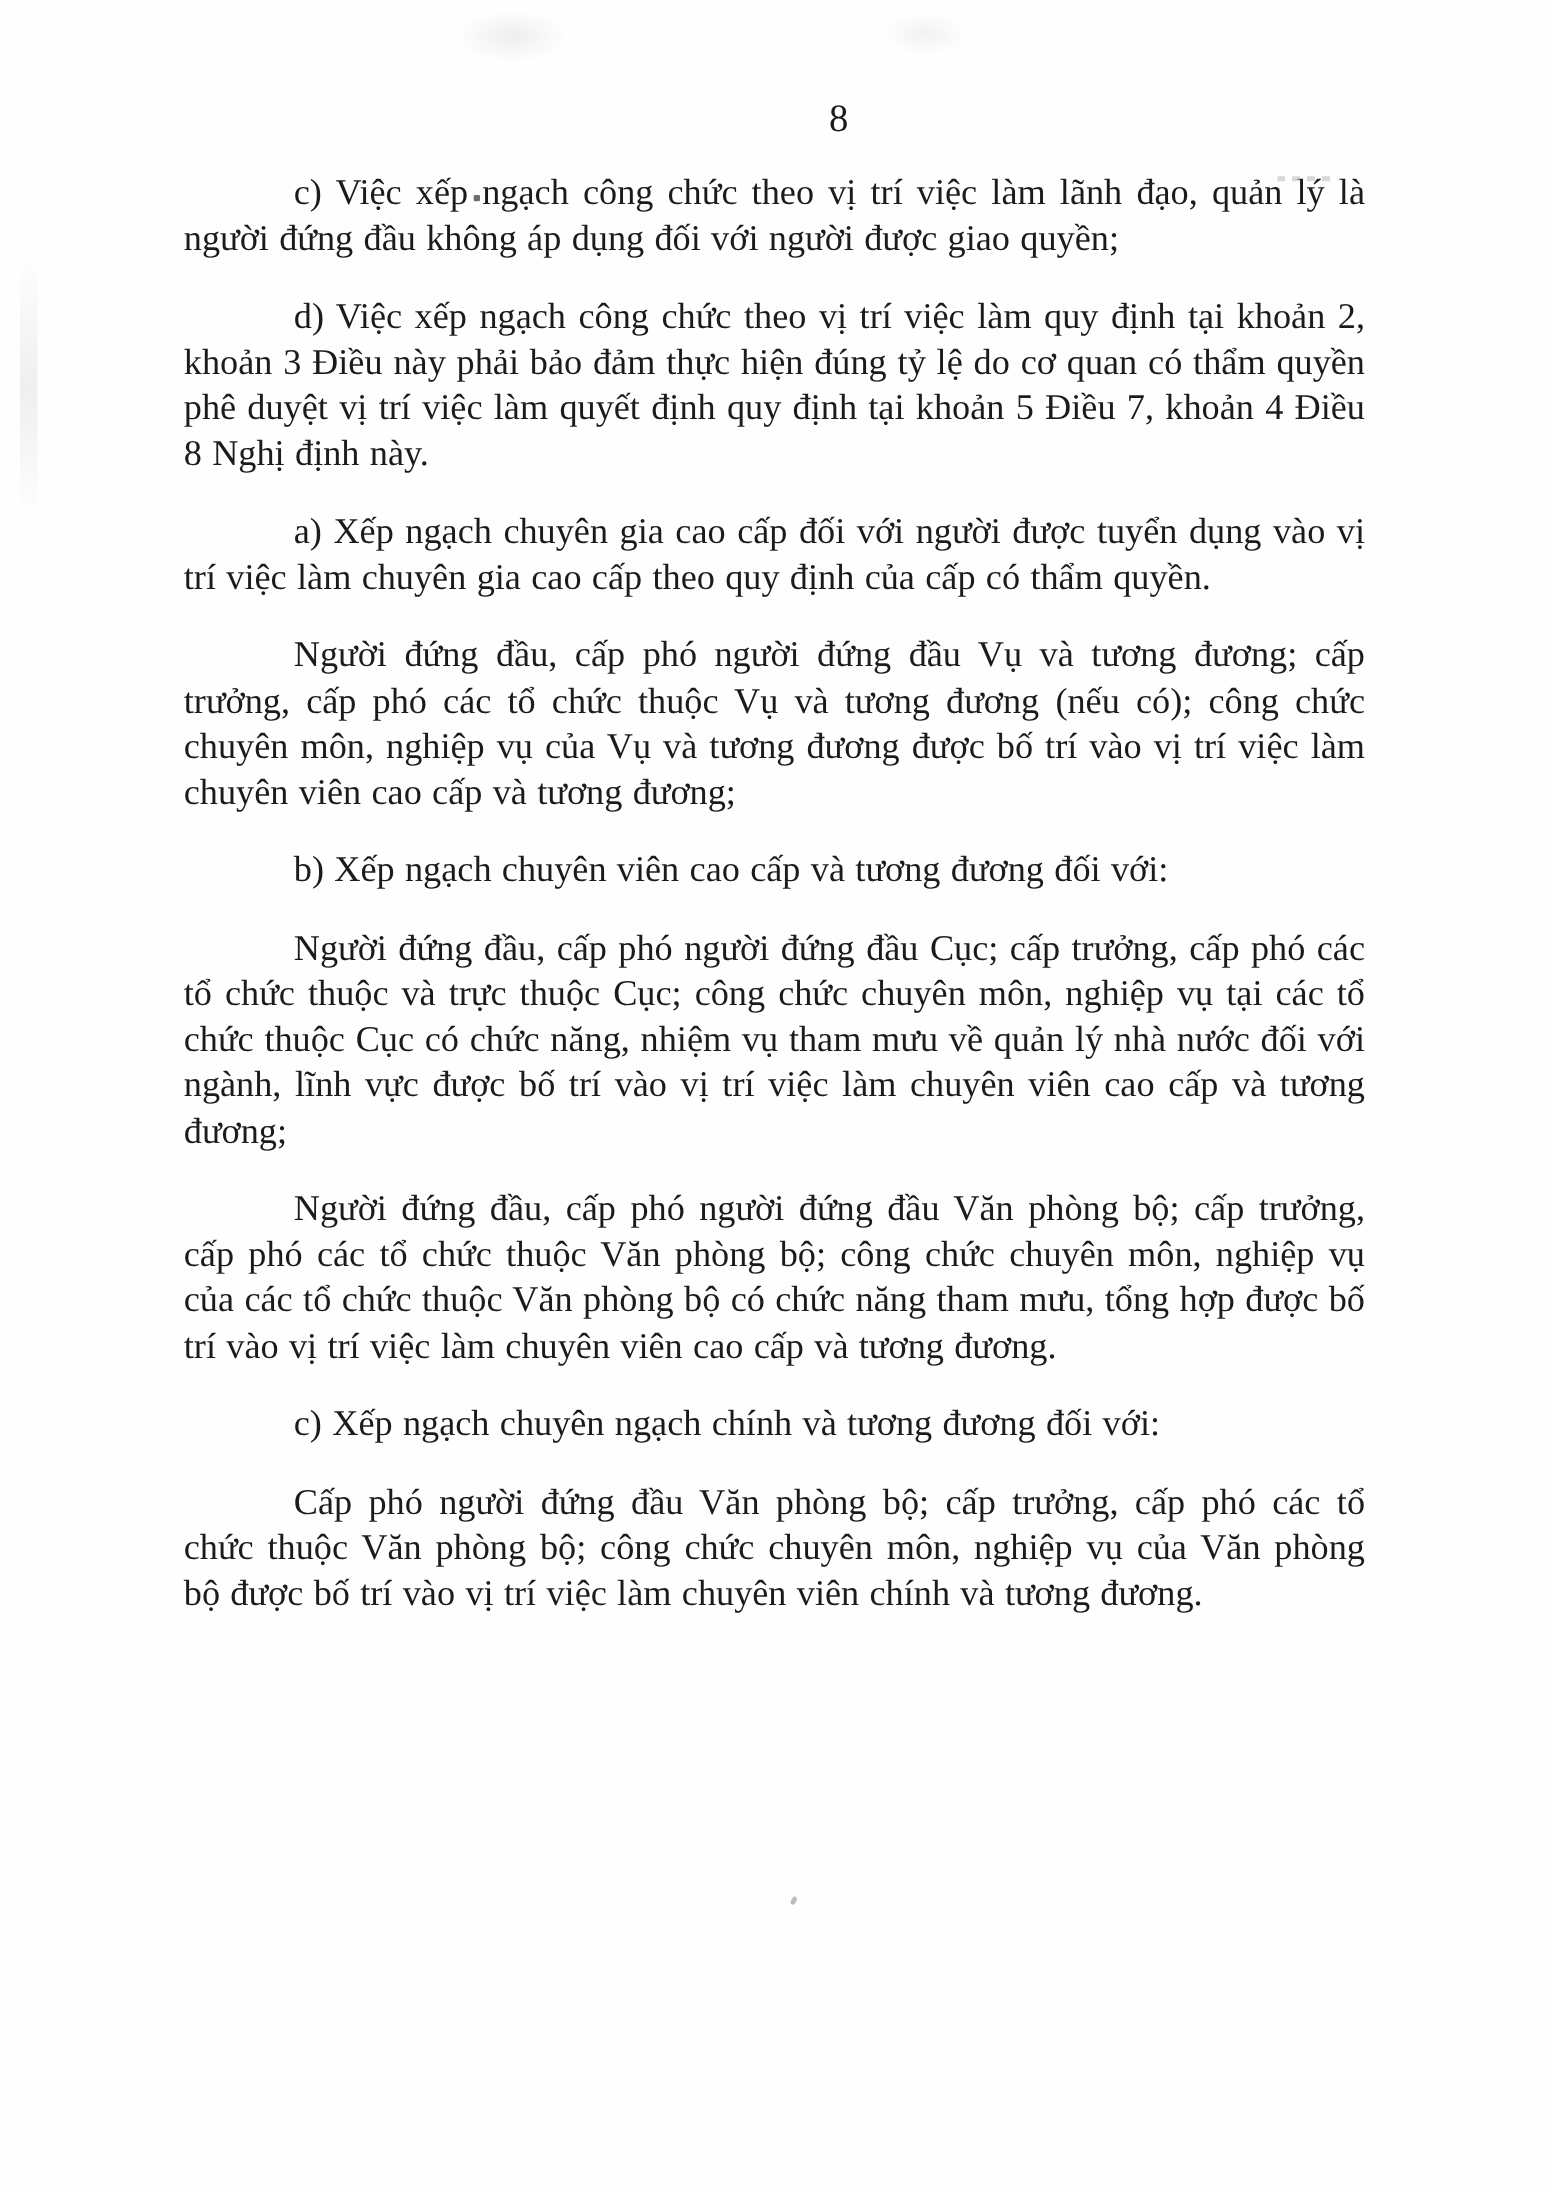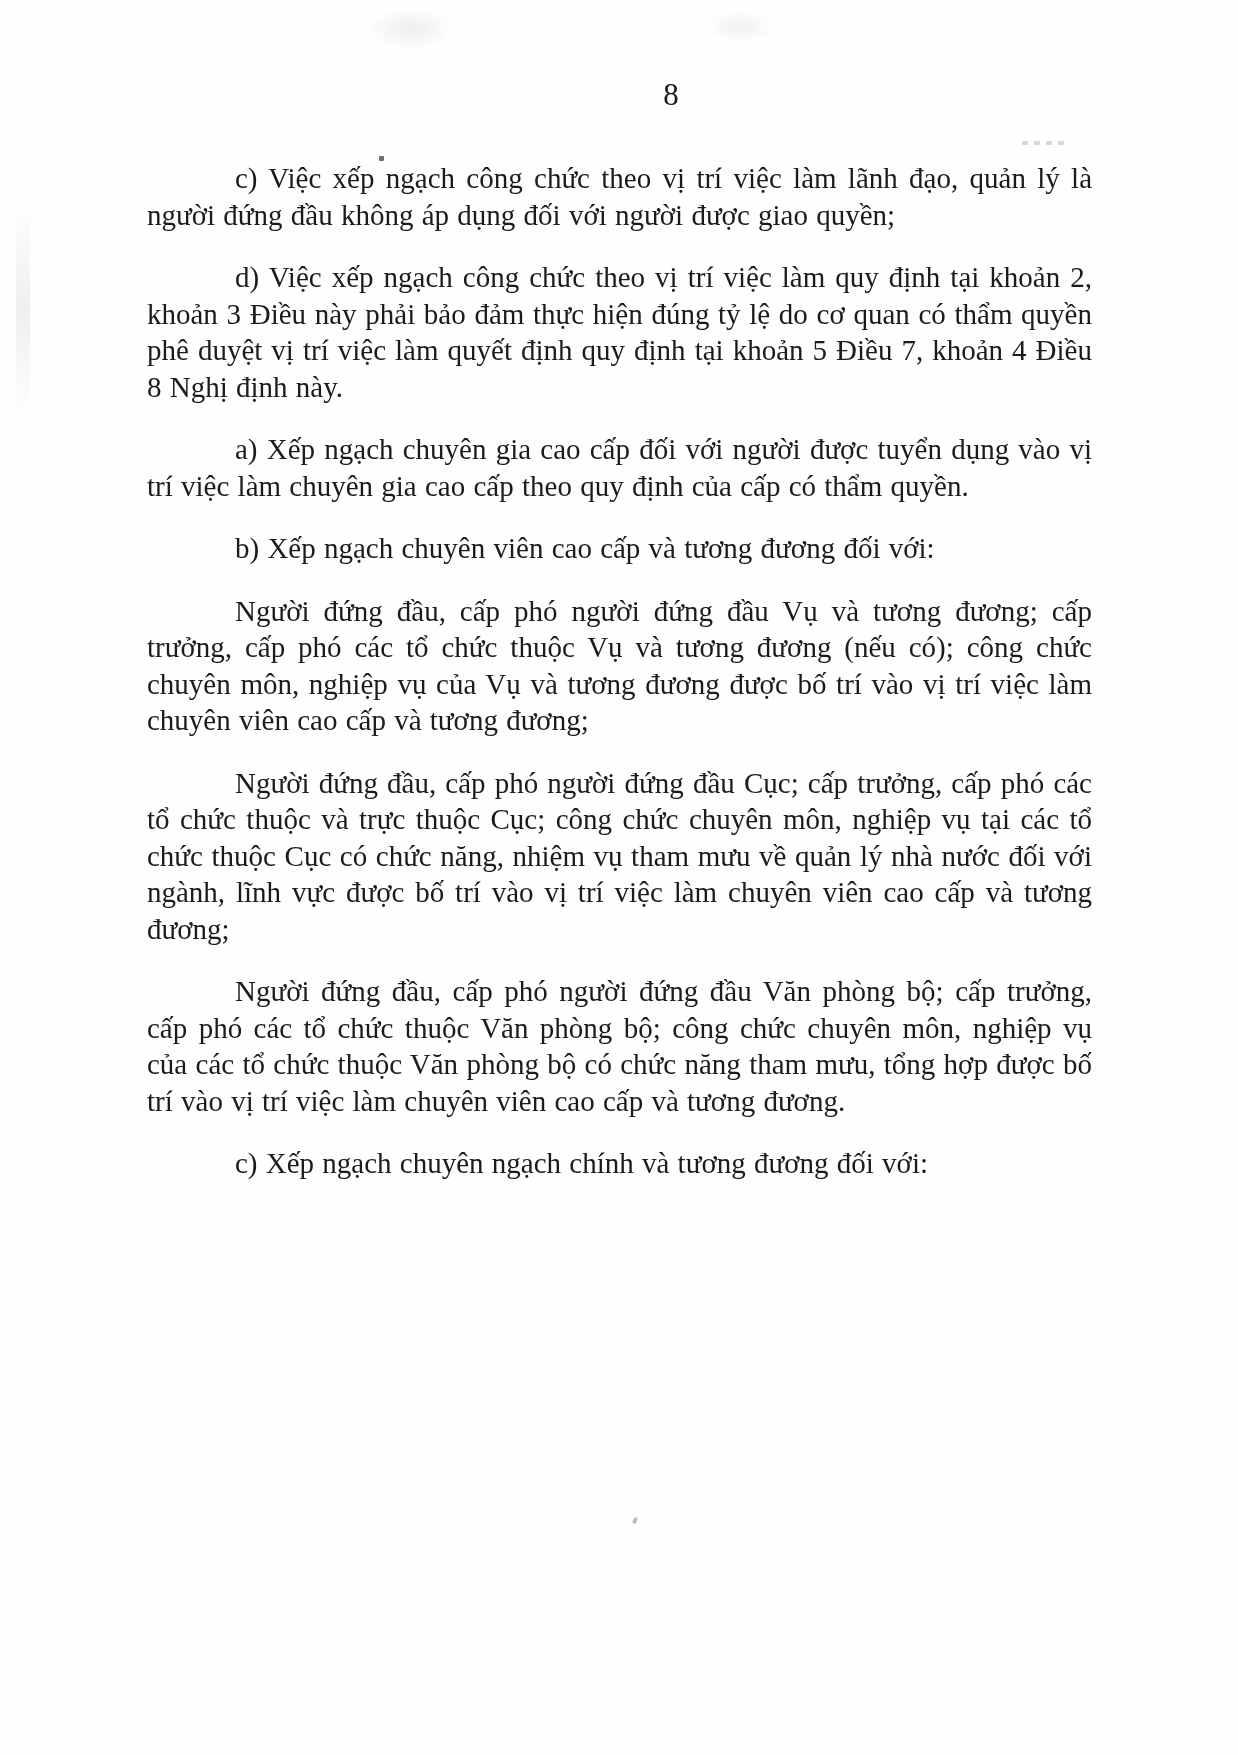--- a/index.html
+++ b/index.html
@@ -27,21 +27,20 @@
     line-height: 34px;
   }
   .content {
     position: absolute;
     top: 136px;
     left: 147px;
     width: 945px;
     font-size: 29px;
     line-height: 36.5px;
     text-align: justify;
-    margin-top: 24px;
   }
   .content p {
     margin: 0 0 26px 0;
     text-indent: 88px;
     word-spacing: 1px;
   }
   
   .artifact {
     position: absolute;
     pointer-events: none;
@@ -99,25 +98,26 @@
 <body>
 
 <div class="page">
 
   <div class="page-number">8</div>
 
   <div class="content">
     <p>c) Việc xếp ngạch công chức theo vị trí việc làm lãnh đạo, quản lý là người đứng đầu không áp dụng đối với người được giao quyền;</p>
     <p>d) Việc xếp ngạch công chức theo vị trí việc làm quy định tại khoản 2, khoản 3 Điều này phải bảo đảm thực hiện đúng tỷ lệ do cơ quan có thẩm quyền phê duyệt vị trí việc làm quyết định quy định tại khoản 5 Điều 7, khoản 4 Điều 8 Nghị định này.</p>
     <p>a) Xếp ngạch chuyên gia cao cấp đối với người được tuyển dụng vào vị trí việc làm chuyên gia cao cấp theo quy định của cấp có thẩm quyền.</p>
+    <p>Người đứng đầu, cấp phó người đứng đầu Vụ và tương đương; cấp trưởng, cấp phó các tổ chức thuộc Vụ và tương đương (nếu có); công chức chuyên môn, nghiệp vụ của Vụ và tương đương được bố trí vào vị trí việc làm chuyên viên cao cấp và tương đương;</p>
     <p>b) Xếp ngạch chuyên viên cao cấp và tương đương đối với:</p>
-    <p>Người đứng đầu, cấp phó người đứng đầu Vụ và tương đương; cấp trưởng, cấp phó các tổ chức thuộc Vụ và tương đương (nếu có); công chức chuyên môn, nghiệp vụ của Vụ và tương đương được bố trí vào vị trí việc làm chuyên viên cao cấp và tương đương;</p>
     <p>Người đứng đầu, cấp phó người đứng đầu Cục; cấp trưởng, cấp phó các tổ chức thuộc và trực thuộc Cục; công chức chuyên môn, nghiệp vụ tại các tổ chức thuộc Cục có chức năng, nhiệm vụ tham mưu về quản lý nhà nước đối với ngành, lĩnh vực được bố trí vào vị trí việc làm chuyên viên cao cấp và tương đương;</p>
     <p>Người đứng đầu, cấp phó người đứng đầu Văn phòng bộ; cấp trưởng, cấp phó các tổ chức thuộc Văn phòng bộ; công chức chuyên môn, nghiệp vụ của các tổ chức thuộc Văn phòng bộ có chức năng tham mưu, tổng hợp được bố trí vào vị trí việc làm chuyên viên cao cấp và tương đương.</p>
     <p>c) Xếp ngạch chuyên ngạch chính và tương đương đối với:</p>
+    <p>Cấp phó người đứng đầu Văn phòng bộ; cấp trưởng, cấp phó các tổ chức thuộc Văn phòng bộ; công chức chuyên môn, nghiệp vụ của Văn phòng bộ được bố trí vào vị trí việc làm chuyên viên chính và tương đương.</p>
   </div>
 
   <div class="artifact artifact-smudge-1"></div>
   <div class="artifact artifact-smudge-2"></div>
   <div class="artifact artifact-dashes"></div>
   <div class="artifact artifact-speck-1"></div>
   <div class="artifact artifact-speck-2"></div>
   <div class="artifact artifact-edge"></div>
 
 </div>

